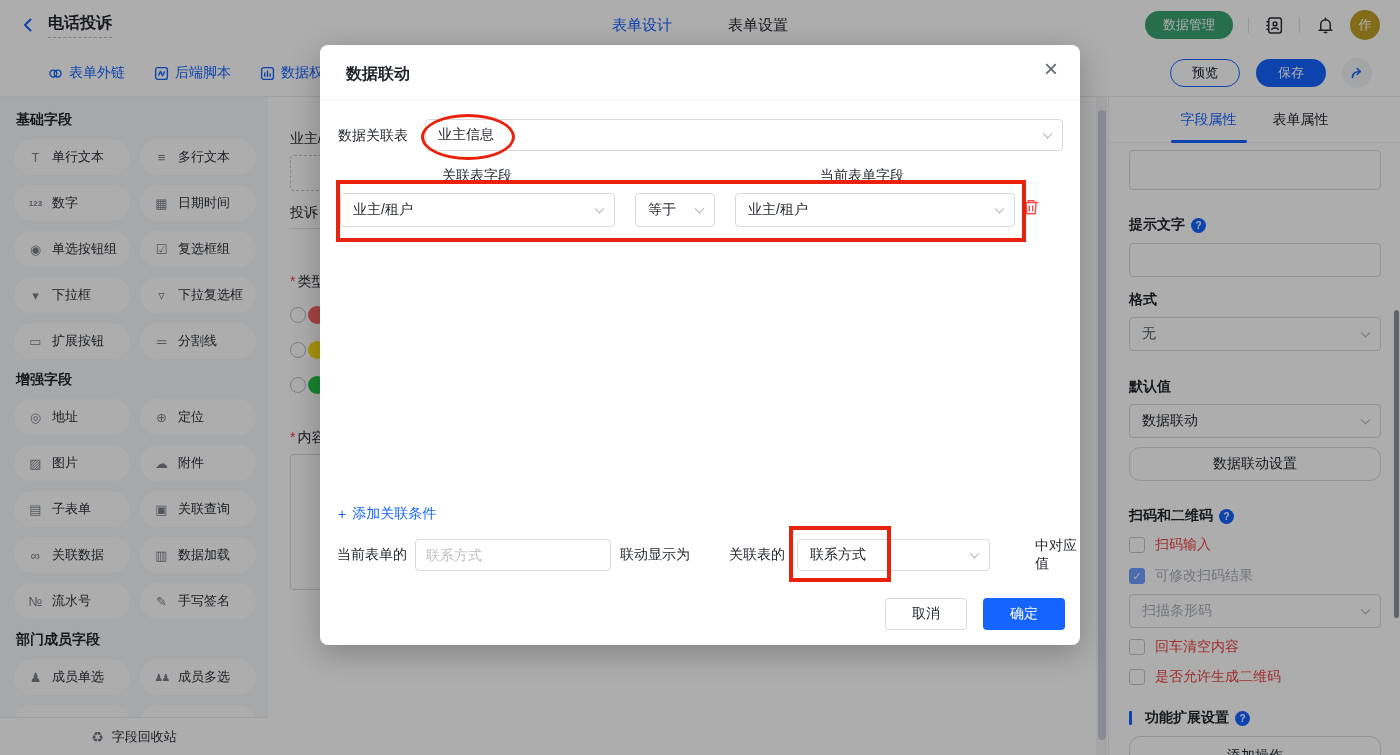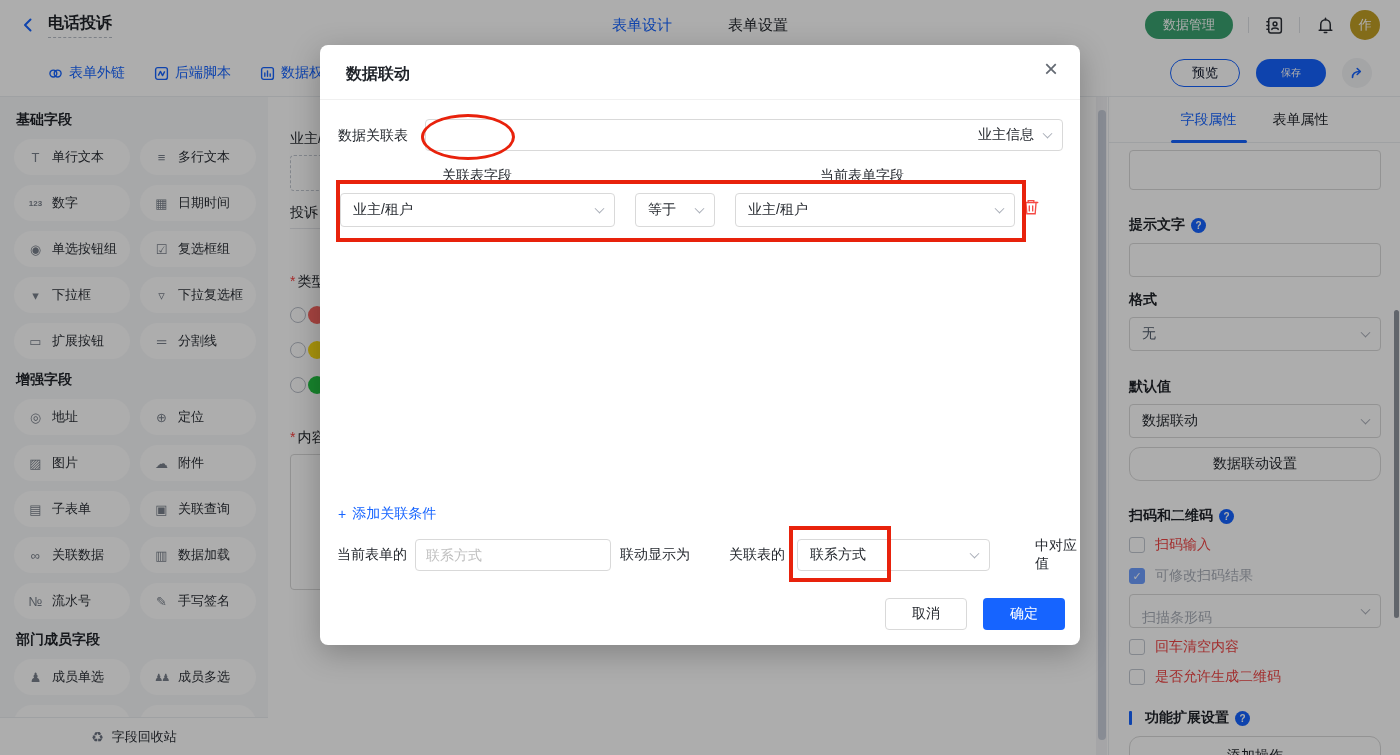--- a/index.html
+++ b/index.html
@@ -19,21 +19,21 @@
   .vdiv { width:1px; height:16px; background:#dde0e5; }
   .tico { width:20px; height:20px; color:#2b2f36; display:flex; align-items:center; justify-content:center; cursor:pointer; }
   .avatar { width:30px; height:30px; border-radius:50%; background:#c29f26; color:#fff; font-size:13px; display:flex; align-items:center; justify-content:center; cursor:pointer; }
 
   
   .toolbar { position:absolute; left:0; top:50px; width:1400px; height:47px; background:#fff; border-bottom:1px solid #ebedf0; }
   .tb-left { position:absolute; left:48px; top:0; height:46px; display:flex; align-items:center; gap:29px; }
   .tb-item { display:flex; align-items:center; gap:6px; color:#1664ff; font-size:14px; cursor:pointer; }
   .tb-right { position:absolute; right:28px; top:0; height:46px; display:flex; align-items:center; gap:16px; }
   .btn-preview { width:70px; height:28px; border:1px solid #1664ff; color:#0f172a; background:#fff; border-radius:14px; font-size:13px; display:flex; align-items:center; justify-content:center; cursor:pointer; }
-  .btn-save { width:70px; height:28px; background:#1664ff; color:#fff; border-radius:14px; font-size:10px; display:flex; align-items:center; justify-content:center; cursor:pointer; }
+  .btn-save { width:70px; height:28px; background:#1664ff; color:#fff; border-radius:14px; font-size:13px; display:flex; align-items:center; justify-content:center; cursor:pointer; }
   .btn-share { width:30px; height:30px; border-radius:50%; background:#f2f3f5; display:flex; align-items:center; justify-content:center; color:#1664ff; cursor:pointer; }
 
   
   .sidebar { position:absolute; left:0; top:97px; width:271px; height:658px; background:#f7f8fa; border-right:1px solid #ebedf0; padding:14px 14px 0; overflow:hidden; }
   .side-title { font-size:14px; font-weight:700; color:#1f2329; margin:0 2px 10px; }
   .grid2 { display:grid; grid-template-columns:1fr 1fr; gap:10px; margin-bottom:12px; }
   .pill { height:36px; background:#fff; border-radius:18px; display:flex; align-items:center; gap:8px; padding-left:13px; font-size:13px; color:#2b2f36; cursor:grab; }
   .pill .g { color:#7a818c; font-size:13px; min-width:17px; text-align:center; }
   .pill .g.num { font-size:8px; font-weight:700; letter-spacing:0; }
   .pill .g.dbl { font-size:10px; letter-spacing:-2px; }
@@ -326,21 +326,21 @@
     <span class="qmark">?</span>
   </div>
   <div class="cb-row" style="top:439px;">
     <span class="cb"></span>
     <span>扫码输入</span>
   </div>
   <div class="cb-row muted" style="top:470px;">
     <span class="cb checked">✓</span>
     <span>可修改扫码结果</span>
   </div>
-  <div class="rp-select muted" style="top:497px;height:34px;color:#a9aeb8;align-items:flex-end;">
+  <div class="rp-select muted" style="top:497px;height:34px;color:#a9aeb8;">
     <span>扫描条形码</span>
     <span class="chev"></span>
   </div>
   <div class="cb-row" style="top:541px;">
     <span class="cb"></span>
     <span>回车清空内容</span>
   </div>
   <div class="cb-row" style="top:571px;">
     <span class="cb"></span>
     <span>是否允许生成二维码</span>
@@ -357,21 +357,21 @@
 
 <div class="overlay"></div>
 
 <div class="modal">
   <div class="m-header">
     <div class="m-title">数据联动</div>
     <div class="m-close">×</div>
   </div>
 
   <div class="m-label" style="left:18px;top:82px;">数据关联表</div>
-  <div class="sel" style="left:105px;top:74px;width:638px;height:32px;justify-content:flex-end;">
+  <div class="sel" style="left:105px;top:74px;width:638px;height:32px;">
     <span>业主信息</span>
     <span class="chev"></span>
   </div>
 
   <div class="m-colhead" style="left:122px;top:122px;">关联表字段</div>
   <div class="m-colhead" style="left:500px;top:122px;">当前表单字段</div>
 
   <div class="sel" style="left:20px;top:148px;width:275px;height:34px;">
     <span>业主/租户</span>
     <span class="chev"></span>

